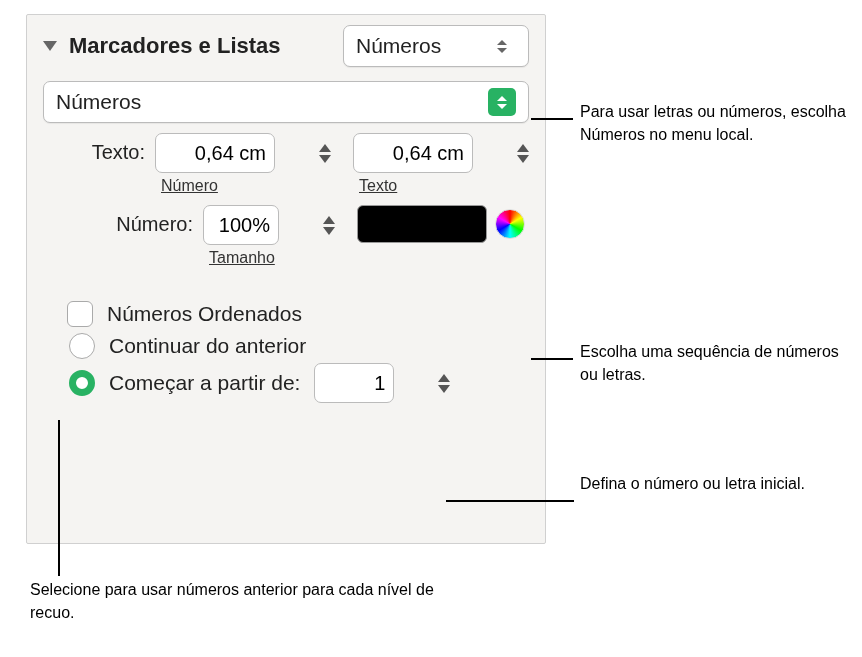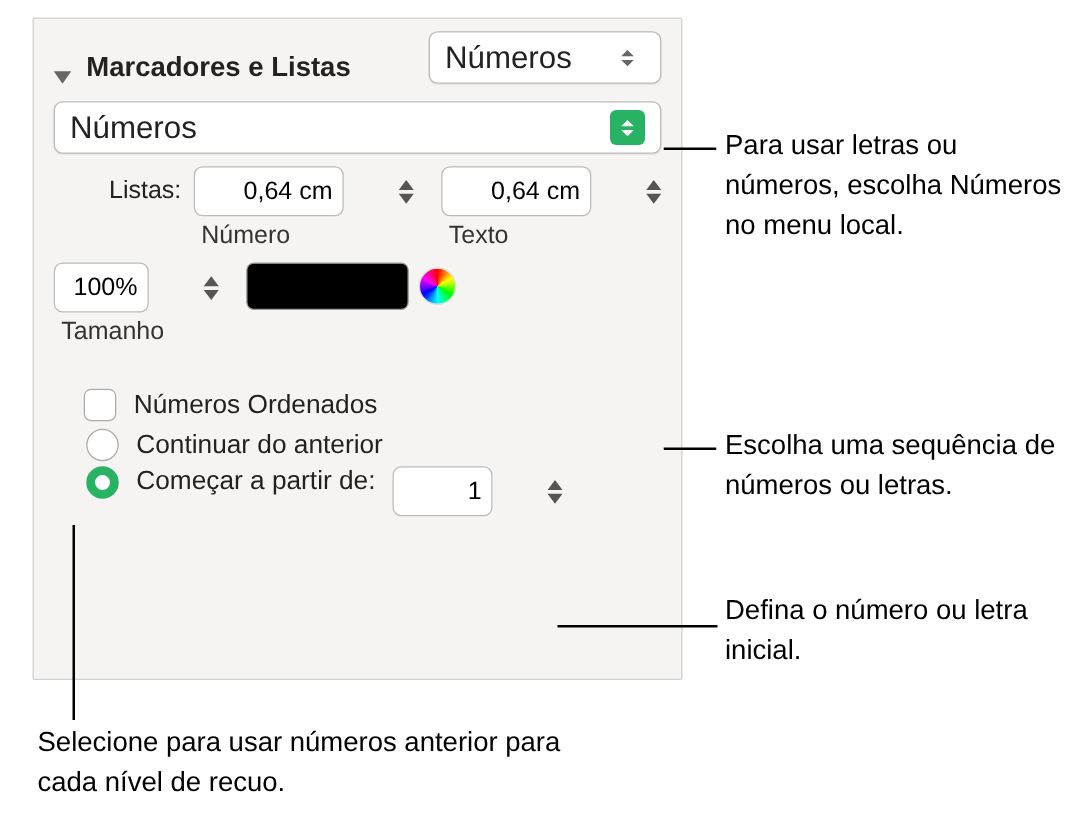--- a/index.html
+++ b/index.html
@@ -18,21 +18,21 @@
       top: 14px;
       width: 520px;
       height: 530px;
       background: #f5f4f2;
       border: 1px solid #d0d0d0;
       border-radius: 2px;
       padding: 10px 16px 12px 16px;
     }
     .header-row {
       display: flex;
-      align-items: flex-end;
+      align-items: center;
       margin-bottom: 14px;
     }
     .disclosure {
       width: 0; height: 0;
       border-left: 7px solid transparent;
       border-right: 7px solid transparent;
       border-top: 10px solid #666;
       margin-right: 12px;
       cursor: pointer;
     }
@@ -71,33 +71,33 @@
     }
     .arrow-up, .arrow-down {
       width: 0; height: 0;
       border-left: 5px solid transparent;
       border-right: 5px solid transparent;
     }
     .arrow-up { border-bottom: 5px solid #666; }
     .arrow-down { border-top: 5px solid #666; }
     .popup-lg .arrow-up { border-bottom-color: #fff; }
     .popup-lg .arrow-down { border-top-color: #fff; }
-    .popup-label { font-size: 25px; }
+    .popup-label { font-size: 21px; }
     
     .row { display: flex; align-items: flex-start; margin: 10px 0 4px 0; }
     .row-label {
       width: 160px;
       text-align: right;
       font-size: 20px;
       padding-top: 8px;
       padding-right: 10px;
     }
     .fields { display: flex; gap: 22px; }
     .field-col { display: flex; flex-direction: column; align-items: flex-start; }
-    .field-sublabel { font-size: 20px; color: #333; margin-top: 4px; margin-left: 6px; }
+    .field-sublabel { font-size: 16px; color: #333; margin-top: 4px; margin-left: 6px; text-decoration: underline; }
     
     .stepper {
       display: flex;
       align-items: center;
       gap: 40px;
     }
     .stepper-input {
       width: 120px;
       height: 40px;
       background: #fff;
@@ -164,29 +164,29 @@
       margin-right: 14px;
       cursor: pointer;
       display: flex;
       align-items: center;
       justify-content: center;
     }
     .radio.selected {
       border: 7px solid #28b263;
     }
     .radio-group { margin-top: 6px; margin-left: 2px;}
-    .start-row { display: flex; align-items: flex-start; }
+    .start-row { display: flex; align-items: center; }
     .start-val {
       margin-left: 14px;
       width: 90px;
     }
     
     .callout {
       position: absolute;
-      font-size: 22px;
+      font-size: 16px;
       line-height: 1.45;
       color: #000;
     }
     .callout-line {
       position: absolute;
       background: #000;
       height: 2px;
     }
     
     .section-divider { height: 14px; }
@@ -210,21 +210,21 @@
 
   <div class="popup popup-lg">
     <span class="popup-label">Números</span>
     <div class="popup-end">
       <div class="arrow-up"></div>
       <div class="arrow-down"></div>
     </div>
   </div>
 
   <div class="row">
-    <div class="row-label">Listas:</div>
+    <div class="row-label">Texto:</div>
     <div class="fields">
       <div class="field-col">
         <div class="stepper">
           <input class="stepper-input" value="0,64 cm" style="">
           <div class="stepper-arrows">
             <div class="step-up"></div>
               <div class="step-down"></div>
           </div>
         </div>
         <div class="field-sublabel">Número</div>
@@ -236,20 +236,21 @@
             <div class="step-up"></div>
               <div class="step-down"></div>
           </div>
         </div>
         <div class="field-sublabel">Texto</div>
       </div>
     </div>
   </div>
 
   <div class="row">
+    <div class="row-label">Número:</div>
     <div class="fields">
       <div class="field-col">
         <div class="stepper">
           <input class="stepper-input stepper-input-sm" value="100%" style="">
           <div class="stepper-arrows">
             <div class="step-up"></div>
               <div class="step-down"></div>
           </div>
         </div>
         <div class="field-sublabel">Tamanho</div>

